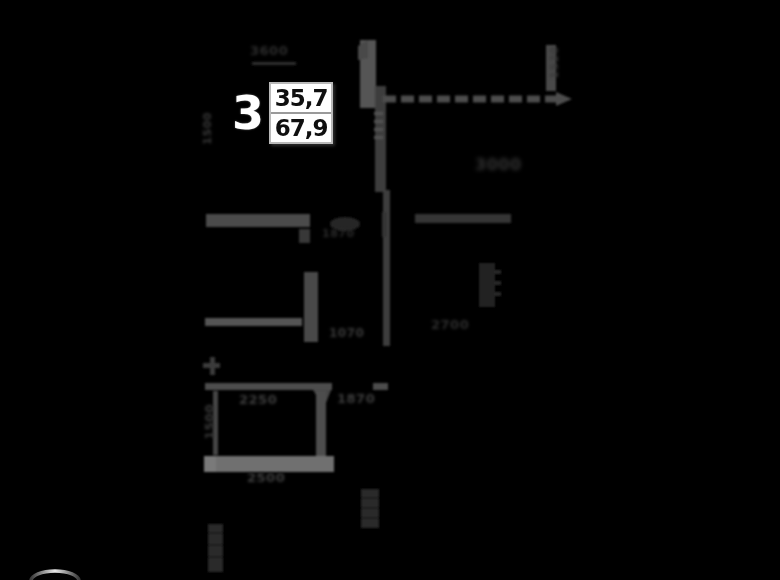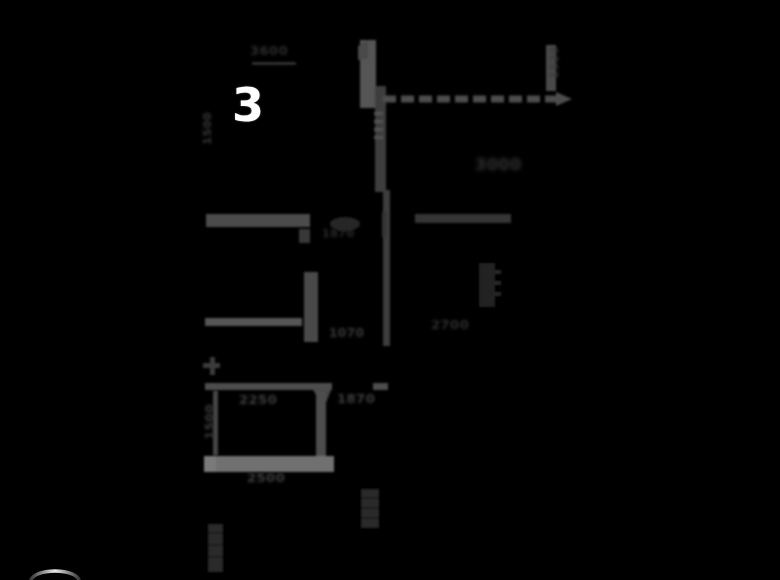--- a/index.html
+++ b/index.html
@@ -136,15 +136,19 @@
   <div class="dim" style="left:322px;top:228px;font-size:11px;color:#2b2b2b;--b:1.6px">1870</div>
   <div class="dim" style="left:329px;top:327px;font-size:12px;color:#3a3a3a;--b:1.5px">1070</div>
   <div class="dim" style="left:239px;top:393px;font-size:13px;color:#3e3e3e;--b:1.5px">2250</div>
   <div class="dim" style="left:337px;top:392px;font-size:13px;color:#3e3e3e;--b:1.5px">1870</div>
   <div class="dim v" style="left:204px;top:404px;font-size:12px;color:#3a3a3a;--b:1.4px">1500</div>
   <div class="dim" style="left:247px;top:471px;font-size:13px;color:#3f3f3f;--b:1.6px">2500</div>
   <div class="dim" style="left:431px;top:318px;font-size:13px;color:#2d2d2d;--b:1.8px">2700</div>
 
   <div class="legend">
     <div class="rooms">3</div>
+    <div class="area-box">
+      <div class="area-cell top">35,7</div>
+      <div class="area-cell">67,9</div>
+    </div>
   </div>
 
 </div>
 
 </body></html>

